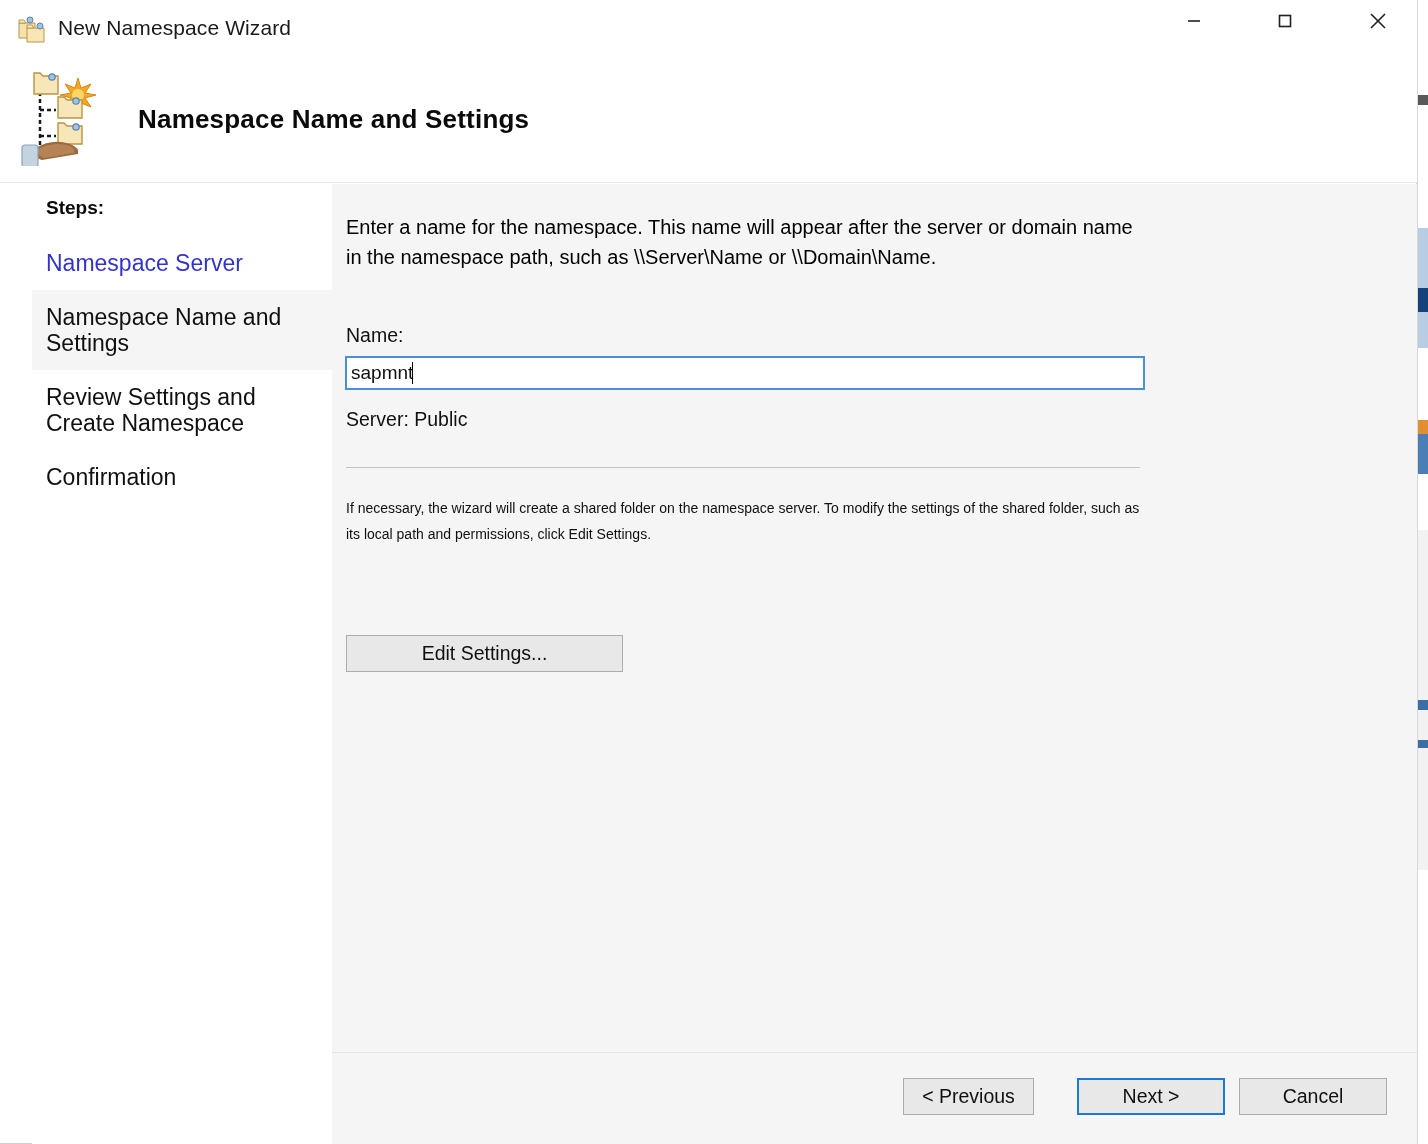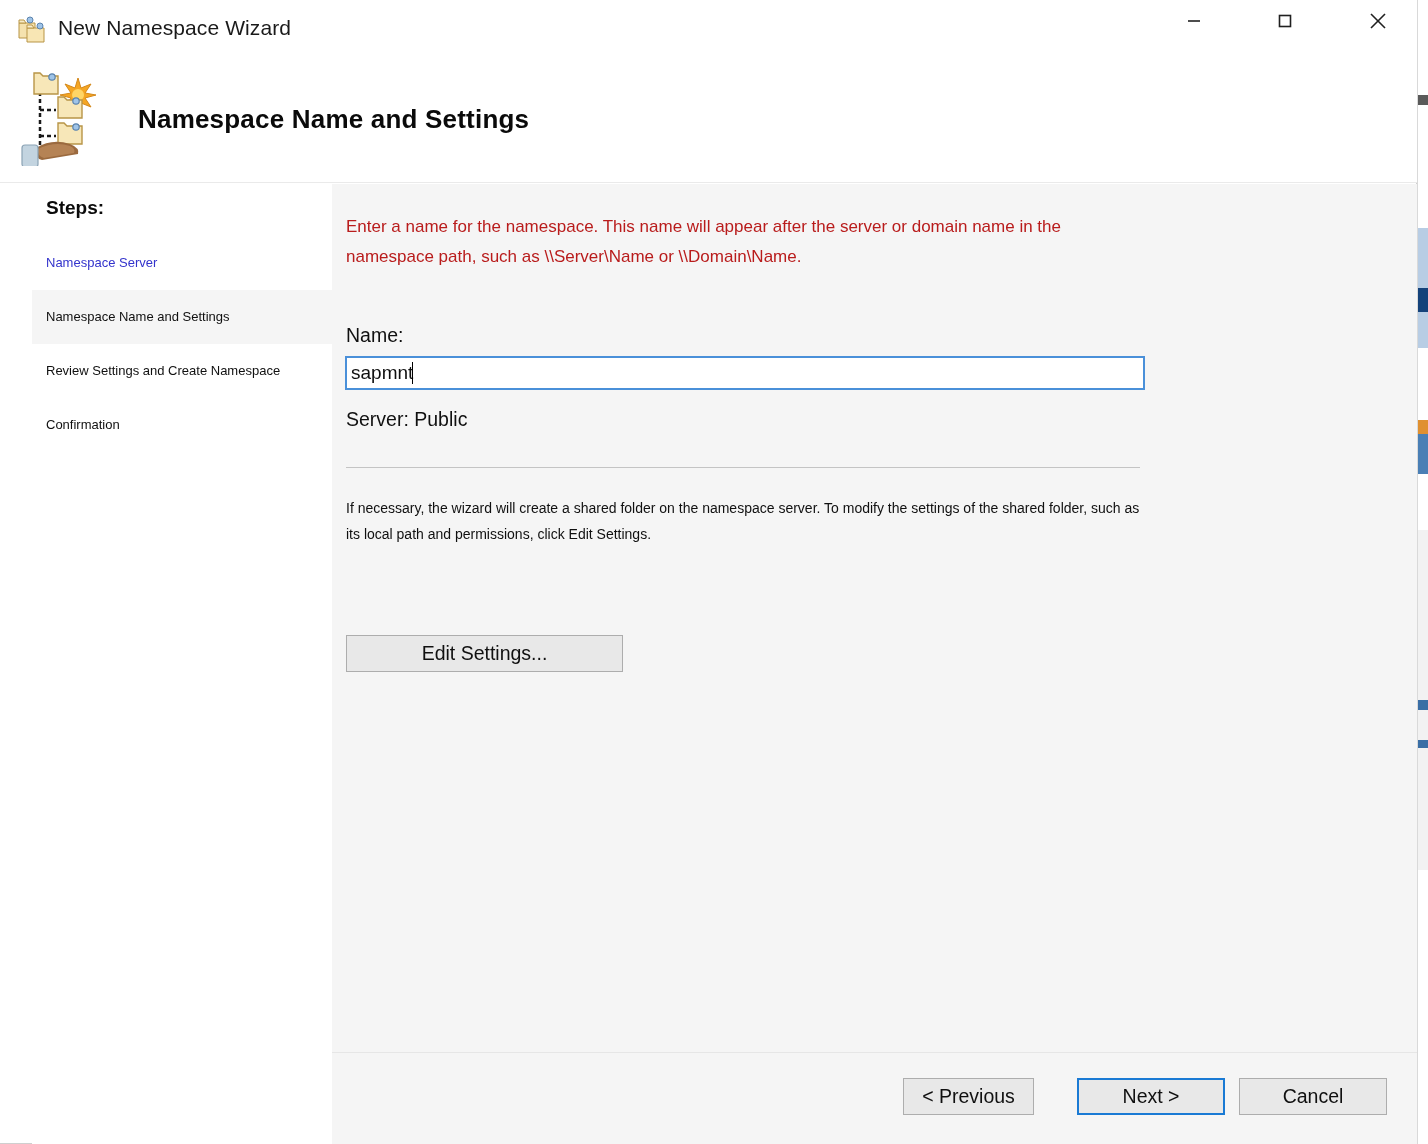--- a/index.html
+++ b/index.html
@@ -139,21 +139,21 @@
     font-weight: bold;
     color: #0a0a0a;
   }
   #steps-list {
     position: absolute;
     top: 52px;
     left: 0;
     width: 330px;
   }
   .step {
-    font-size: 13px;
+    font-size: 23px;
     color: #101010;
     padding: 14px 14px 14px 14px;
     line-height: 26px;
     box-sizing: border-box;
   }
   .step.link {
     color: #3333cc;
     cursor: pointer;
   }
   .step.current {
@@ -169,23 +169,23 @@
     height: 869px;
     background: #f5f5f5;
     border-bottom: 1px solid #e6e6e6;
     box-sizing: border-box;
   }
   #intro-text {
     position: absolute;
     left: 14px;
     top: 28px;
     width: 800px;
-    font-size: 17px;
+    font-size: 20px;
     line-height: 30px;
-    color: #b91c1c;
+    color: #000000;
   }
   #name-label {
     position: absolute;
     left: 14px;
     top: 140px;
     font-size: 19.5px;
     color: #101010;
   }
   #name-input {
     position: absolute;

